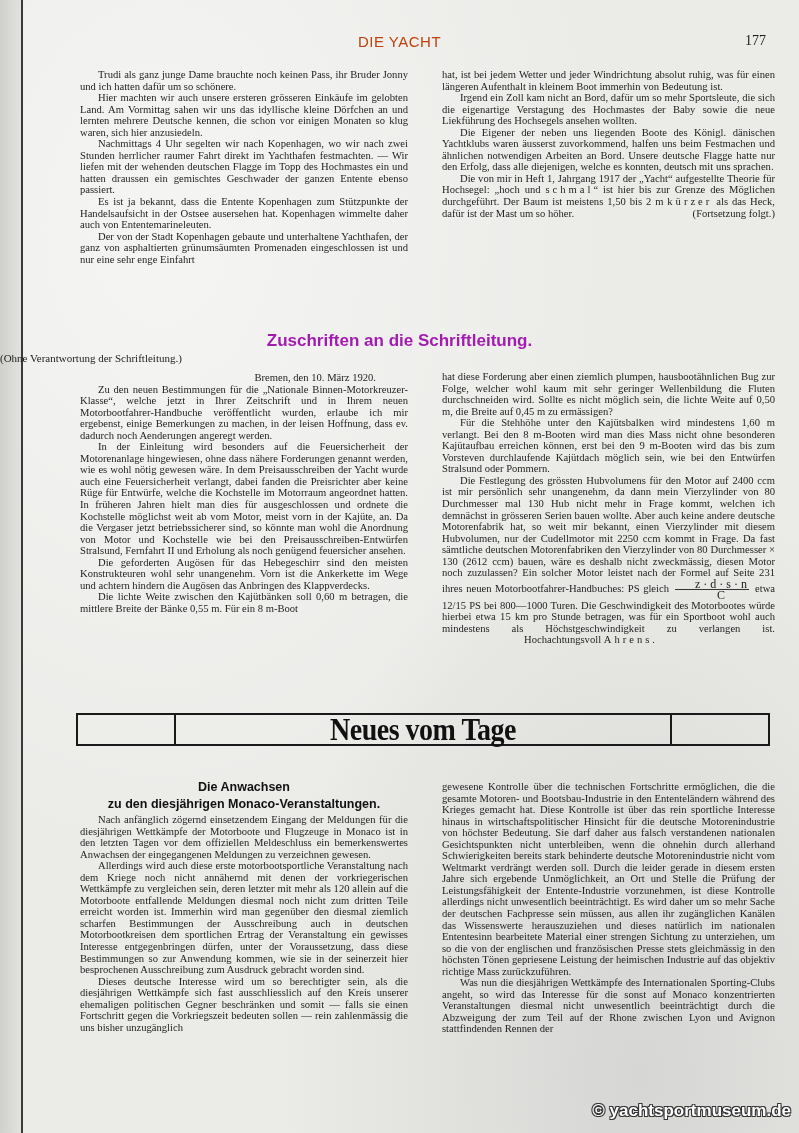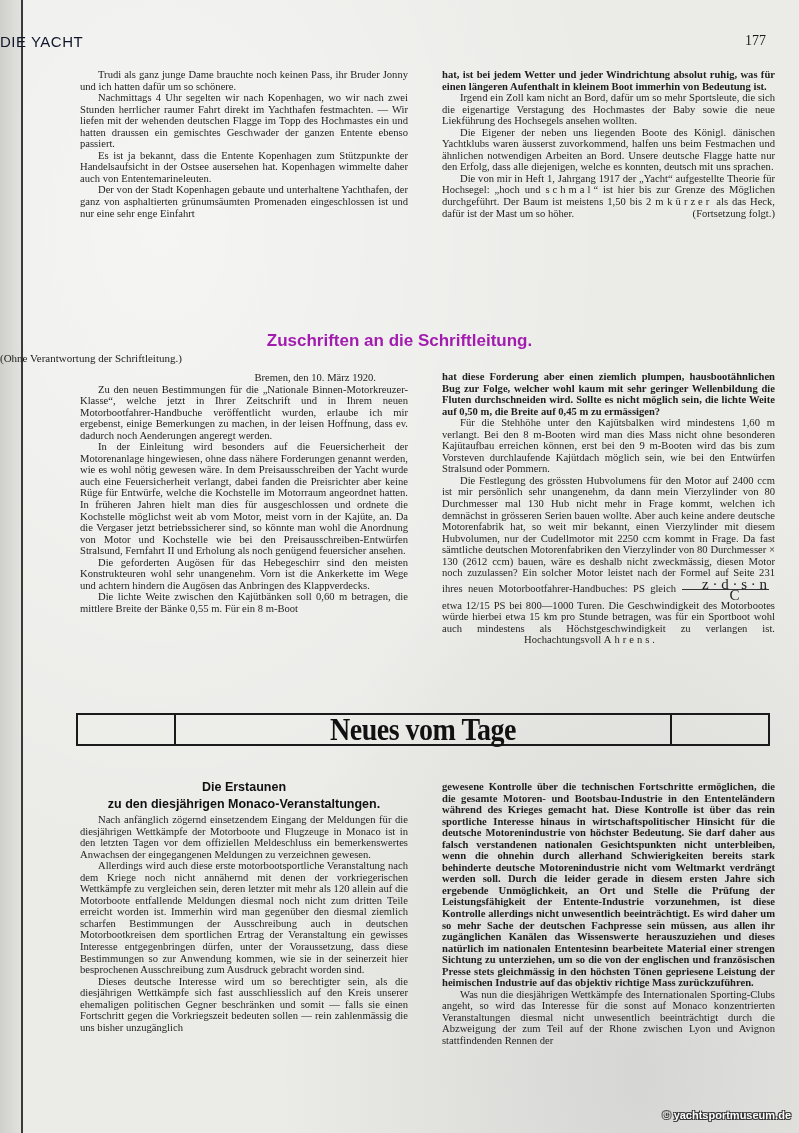--- a/index.html
+++ b/index.html
@@ -18,54 +18,54 @@
   }
   .binding-strip {
     position:absolute; left:0; top:0; width:22px; height:1133px;
     background:linear-gradient(90deg,#cfcfcc,#e3e3e0);
   }
   .binding-line {
     position:absolute; left:21px; top:0; width:2px; height:1133px;
     background:#3a3a3a;
   }
   .header-title {
-    position:absolute; left:0; right:0; top:33px; text-align:left;
+    position:absolute; left:0; right:0; top:33px; text-align:center;
     font-family:"Liberation Sans","DejaVu Sans",sans-serif;
-    font-size:15px; letter-spacing:0.5px; color:#0f172a;
+    font-size:15px; letter-spacing:0.5px; color:#c2410c;
   }
   .page-number {
     position:absolute; right:33px; top:33px;
     font-size:14px; color:#1a1a1a;
   }
   .col {
     position:absolute; font-size:10.6px; line-height:11.55px;
     text-align:justify;
   }
   .col p { margin:0; text-indent:18px; }
-  .col p.noindent { text-indent:0;font-weight:bold; }
+  .col p.noindent { text-indent:0; }
   .col-left { left:80px; width:328px; }
   .col-right { left:442px; width:333px; }
   .sec1-left { top:69px; }
   .sec1-right { top:69px; }
   .section-title {
     position:absolute; left:0; right:0; top:331px; text-align:center;
     font-family:"Liberation Sans","DejaVu Sans",sans-serif;
     font-weight:bold; font-size:17px; color:#a21caf;
   }
   .section-subtitle {
     position:absolute; left:0; right:0; top:352px; text-align:left;
     font-size:11px; color:#222;
   }
   .dateline { text-align:right; text-indent:0 !important; padding-right:32px; }
   .salutation { text-indent:38px !important; }
   .sec2-left { top:372px; }
   .sec2-right { top:371px; }
   .formula {
     display:inline-block; vertical-align:middle; text-align:center;
-    font-size:15px; line-height:10px; margin:0 6px;
+    font-size:12px; line-height:10px; margin:0 6px;
   }
   .formula .num { display:block; border-bottom:1px solid #333; padding:0 2px; }
   .formula .den { display:block; }
   .signature { display:inline-block; margin-left:64px; }
   .spaced { letter-spacing:3px; }
   .banner {
     position:absolute; left:76px; top:713px; width:694px; height:33px;
     border:2px solid #1a1a1a; box-sizing:border-box; display:flex;
   }
   .banner-side { border-right:2px solid #1a1a1a; width:96px; }
@@ -80,36 +80,37 @@
     font-family:"Liberation Sans","DejaVu Sans",sans-serif; font-weight:bold;
     font-size:12.5px; line-height:16px; color:#111;
   }
   .news-heading.h1 { top:779px; }
   .news-heading.h2 { top:796px; }
   .sec3-left { top:814px; }
   .sec3-right { top:781px; }
   .watermark {
     position:absolute; right:8px; bottom:12px;
     font-family:"Liberation Sans","DejaVu Sans",sans-serif; font-weight:bold;
-    font-size:11px; color:#fff;
+    font-size:17px; color:#fff;
     text-shadow:-1px -1px 0 #333, 1px -1px 0 #333, -1px 1px 0 #333, 1px 1px 0 #333;
   }
 </style>
 </head>
 <body>
 
 <div class="page-bg"></div>
 <div class="binding-strip"></div>
 <div class="binding-line"></div>
 
 <div class="header-title">DIE YACHT</div>
 <div class="page-number">177</div>
 
 <div class="col col-left sec1-left">
   <p>Trudi als ganz junge Dame brauchte noch keinen Pass, ihr Bruder Jonny und ich hatten dafür um so schönere.</p>
+  <p>Hier machten wir auch unsere ersteren grösseren Einkäufe im gelobten Land. Am Vormittag sahen wir uns das idyllische kleine Dörfchen an und lernten mehrere Deutsche kennen, die schon vor einigen Monaten so klug waren, sich hier anzusiedeln.</p>
   <p>Nachmittags 4 Uhr segelten wir nach Kopenhagen, wo wir nach zwei Stunden herrlicher raumer Fahrt direkt im Yachthafen festmachten. — Wir liefen mit der wehenden deutschen Flagge im Topp des Hochmastes ein und hatten draussen ein gemischtes Geschwader der ganzen Entente ebenso passiert.</p>
   <p>Es ist ja bekannt, dass die Entente Kopenhagen zum Stützpunkte der Handelsaufsicht in der Ostsee ausersehen hat. Kopenhagen wimmelte daher auch von Ententemarineleuten.</p>
   <p>Der von der Stadt Kopenhagen gebaute und unterhaltene Yachthafen, der ganz von asphaltierten grünumsäumten Promenaden eingeschlossen ist und nur eine sehr enge Einfahrt</p>
 </div>
 
 <div class="col col-right sec1-right">
   <p class="noindent">hat, ist bei jedem Wetter und jeder Windrichtung absolut ruhig, was für einen längeren Aufenthalt in kleinem Boot immerhin von Bedeutung ist.</p>
   <p>Irgend ein Zoll kam nicht an Bord, dafür um so mehr Sportsleute, die sich die eigenartige Verstagung des Hochmastes der Baby sowie die neue Liekführung des Hochsegels ansehen wollten.</p>
   <p>Die Eigener der neben uns liegenden Boote des Königl. dänischen Yachtklubs waren äusserst zuvorkommend, halfen uns beim Festmachen und ähnlichen notwendigen Arbeiten an Bord. Unsere deutsche Flagge hatte nur den Erfolg, dass alle diejenigen, welche es konnten, deutsch mit uns sprachen.</p>
   <p><span>Die von mir in Heft 1, Jahrgang 1917 der „Yacht“ aufgestellte Theorie für Hochsegel: „hoch und </span><span class="spaced">schmal</span><span>“ ist hier bis zur Grenze des Möglichen durchgeführt. Der Baum ist meistens 1,50 bis 2 m </span><span class="spaced">kürzer</span><span> als das Heck, dafür ist der Mast um so höher.</span> <span style="float:right;">(Fortsetzung folgt.)</span></p>
@@ -131,21 +132,21 @@
   <p>Für die Stehhöhe unter den Kajütsbalken wird mindestens 1,60 m verlangt. Bei den 8 m-Booten wird man dies Mass nicht ohne besonderen Kajütaufbau erreichen können, erst bei den 9 m-Booten wird das bis zum Vorsteven durchlaufende Kajütdach möglich sein, wie bei den Entwürfen Stralsund oder Pommern.</p>
   <p><span>Die Festlegung des grössten Hubvolumens für den Motor auf 2400 ccm ist mir persönlich sehr unangenehm, da dann mein Vierzylinder von 80 Durchmesser mal 130 Hub nicht mehr in Frage kommt, welchen ich demnächst in grösseren Serien bauen wollte. Aber auch keine andere deutsche Motorenfabrik hat, so weit mir bekannt, einen Vierzylinder mit diesem Hubvolumen, nur der Cudellmotor mit 2250 ccm kommt in Frage. Da fast sämtliche deutschen Motorenfabriken den Vierzylinder von 80 Durchmesser × 130 (2612 ccm) bauen, wäre es deshalb nicht zweckmässig, diesen Motor noch zuzulassen? Ein solcher Motor leistet nach der Formel auf Seite 231 ihres neuen Motorbootfahrer-Handbuches: PS gleich</span><span class="formula"><span class="num">z · d · s · n</span><span class="den">C</span></span><span>etwa 12/15 PS bei 800—1000 Turen. Die Geschwindigkeit des Motorbootes würde hierbei etwa 15 km pro Stunde betragen, was für ein Sportboot wohl auch mindestens als Höchstgeschwindigkeit zu verlangen ist.</span><span class="signature"><span>Hochachtungsvoll</span> <span class="spaced">Ahrens.</span></span></p>
 </div>
 
 <div class="banner">
   <div class="banner-side"></div>
   <div class="banner-center">Neues vom Tage</div>
   <div class="banner-side right"></div>
 </div>
 
-<div class="news-heading h1">Die Erstaunen</div>
+<div class="news-heading h1">Die Anwachsen</div>
 <div class="news-heading h2">zu den diesjährigen Monaco-Veranstaltungen.</div>
 
 <div class="col col-left sec3-left">
   <p>Nach anfänglich zögernd einsetzendem Eingang der Meldungen für die diesjährigen Wettkämpfe der Motorboote und Flugzeuge in Monaco ist in den letzten Tagen vor dem offiziellen Meldeschluss ein bemerkenswertes Anwachsen der eingegangenen Meldungen zu verzeichnen gewesen.</p>
   <p>Allerdings wird auch diese erste motorbootsportliche Veranstaltung nach dem Kriege noch nicht annähernd mit denen der vorkriegerischen Wettkämpfe zu vergleichen sein, deren letzter mit mehr als 120 allein auf die Motorboote entfallende Meldungen diesmal noch nicht zum dritten Teile erreicht worden ist. Immerhin wird man gegenüber den diesmal ziemlich scharfen Bestimmungen der Ausschreibung auch in deutschen Motorbootkreisen dem sportlichen Ertrag der Veranstaltung ein gewisses Interesse entgegenbringen dürfen, unter der Voraussetzung, dass diese Bestimmungen so zur Anwendung kommen, wie sie in der seinerzeit hier besprochenen Ausschreibung zum Ausdruck gebracht worden sind.</p>
   <p>Dieses deutsche Interesse wird um so berechtigter sein, als die diesjährigen Wettkämpfe sich fast ausschliesslich auf den Kreis unserer ehemaligen politischen Gegner beschränken und somit — falls sie einen Fortschritt gegen die Vorkriegszeit bedeuten sollen — rein zahlenmässig die uns bisher unzugänglich</p>
 </div>
 
 <div class="col col-right sec3-right">
   <p class="noindent">gewesene Kontrolle über die technischen Fortschritte ermöglichen, die die gesamte Motoren- und Bootsbau-Industrie in den Ententeländern während des Krieges gemacht hat. Diese Kontrolle ist über das rein sportliche Interesse hinaus in wirtschaftspolitischer Hinsicht für die deutsche Motorenindustrie von höchster Bedeutung. Sie darf daher aus falsch verstandenen nationalen Gesichtspunkten nicht unterbleiben, wenn die ohnehin durch allerhand Schwierigkeiten bereits stark behinderte deutsche Motorenindustrie nicht vom Weltmarkt verdrängt werden soll. Durch die leider gerade in diesem ersten Jahre sich ergebende Unmöglichkeit, an Ort und Stelle die Prüfung der Leistungsfähigkeit der Entente-Industrie vorzunehmen, ist diese Kontrolle allerdings nicht unwesentlich beeinträchtigt. Es wird daher um so mehr Sache der deutschen Fachpresse sein müssen, aus allen ihr zugänglichen Kanälen das Wissenswerte herauszuziehen und dieses natürlich im nationalen Ententesinn bearbeitete Material einer strengen Sichtung zu unterziehen, um so die von der englischen und französischen Presse stets gleichmässig in den höchsten Tönen gepriesene Leistung der heimischen Industrie auf das objektiv richtige Mass zurückzuführen.</p>

